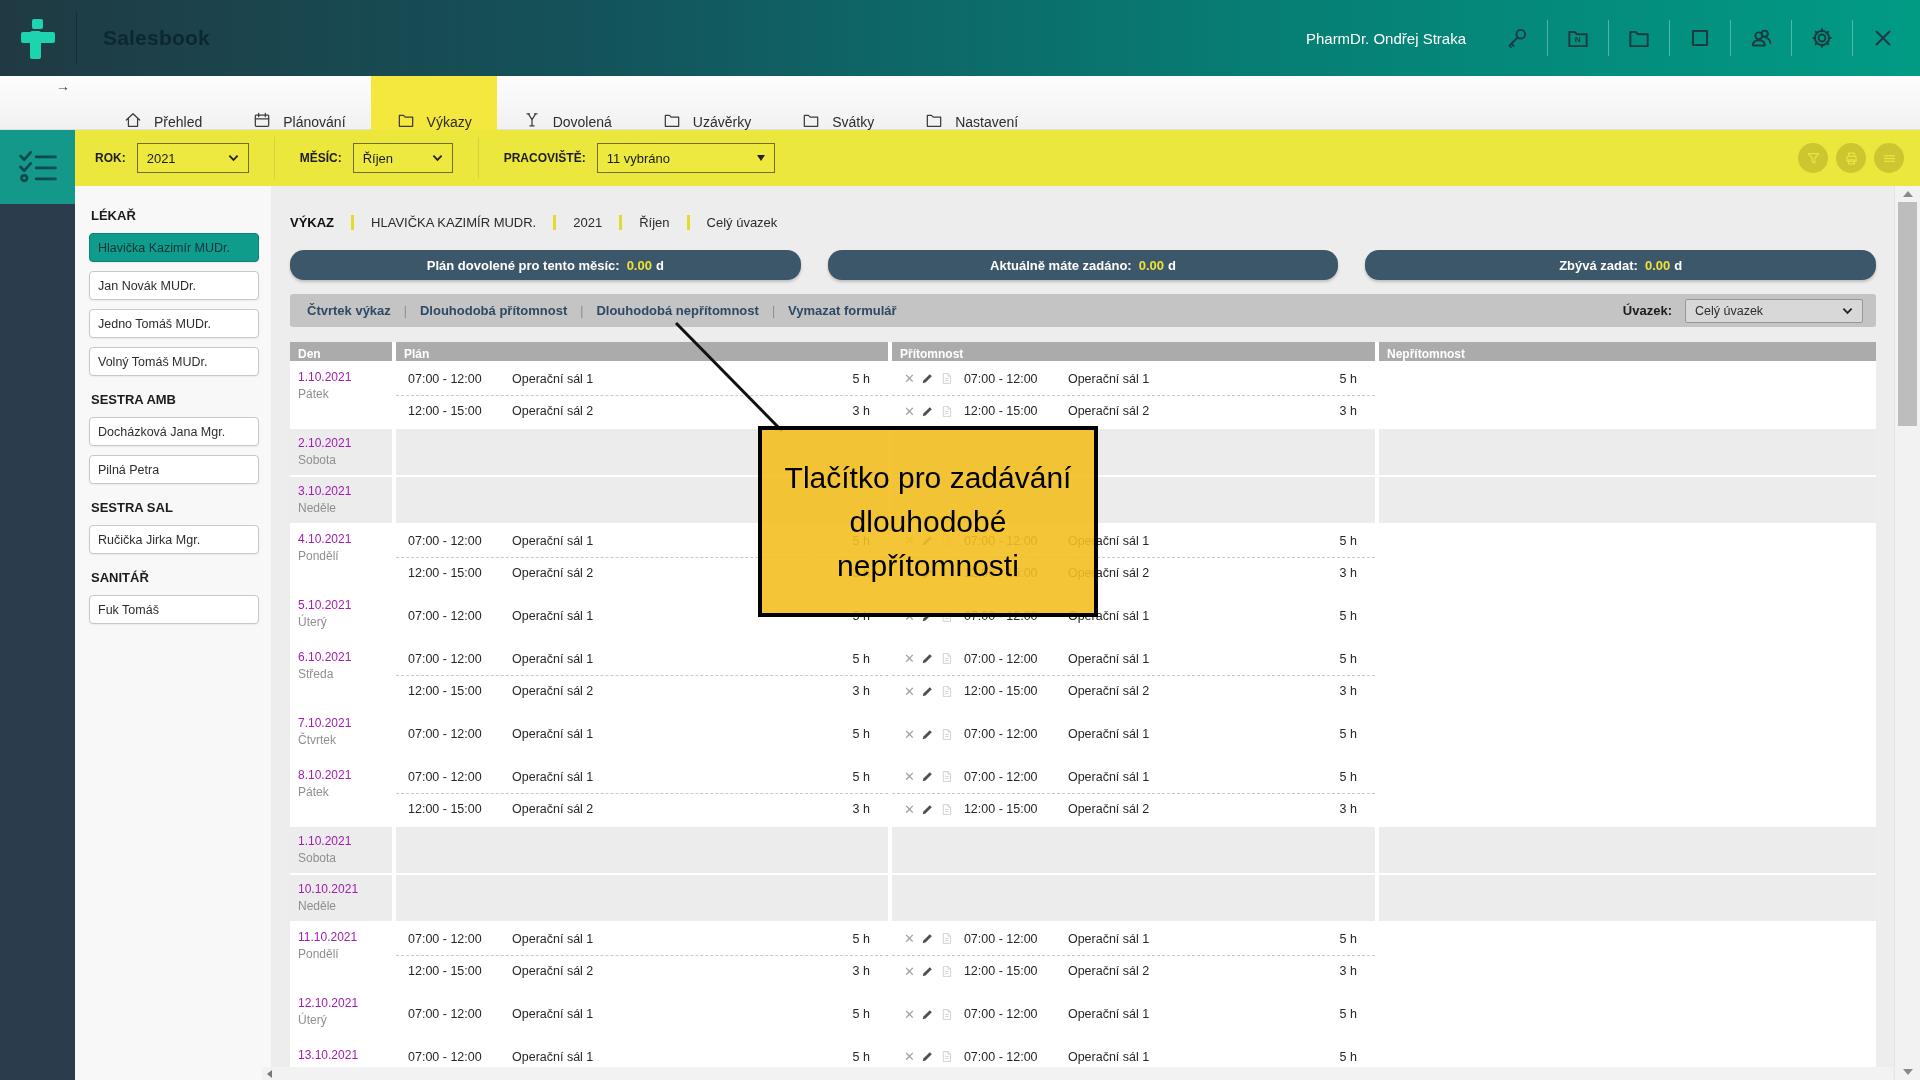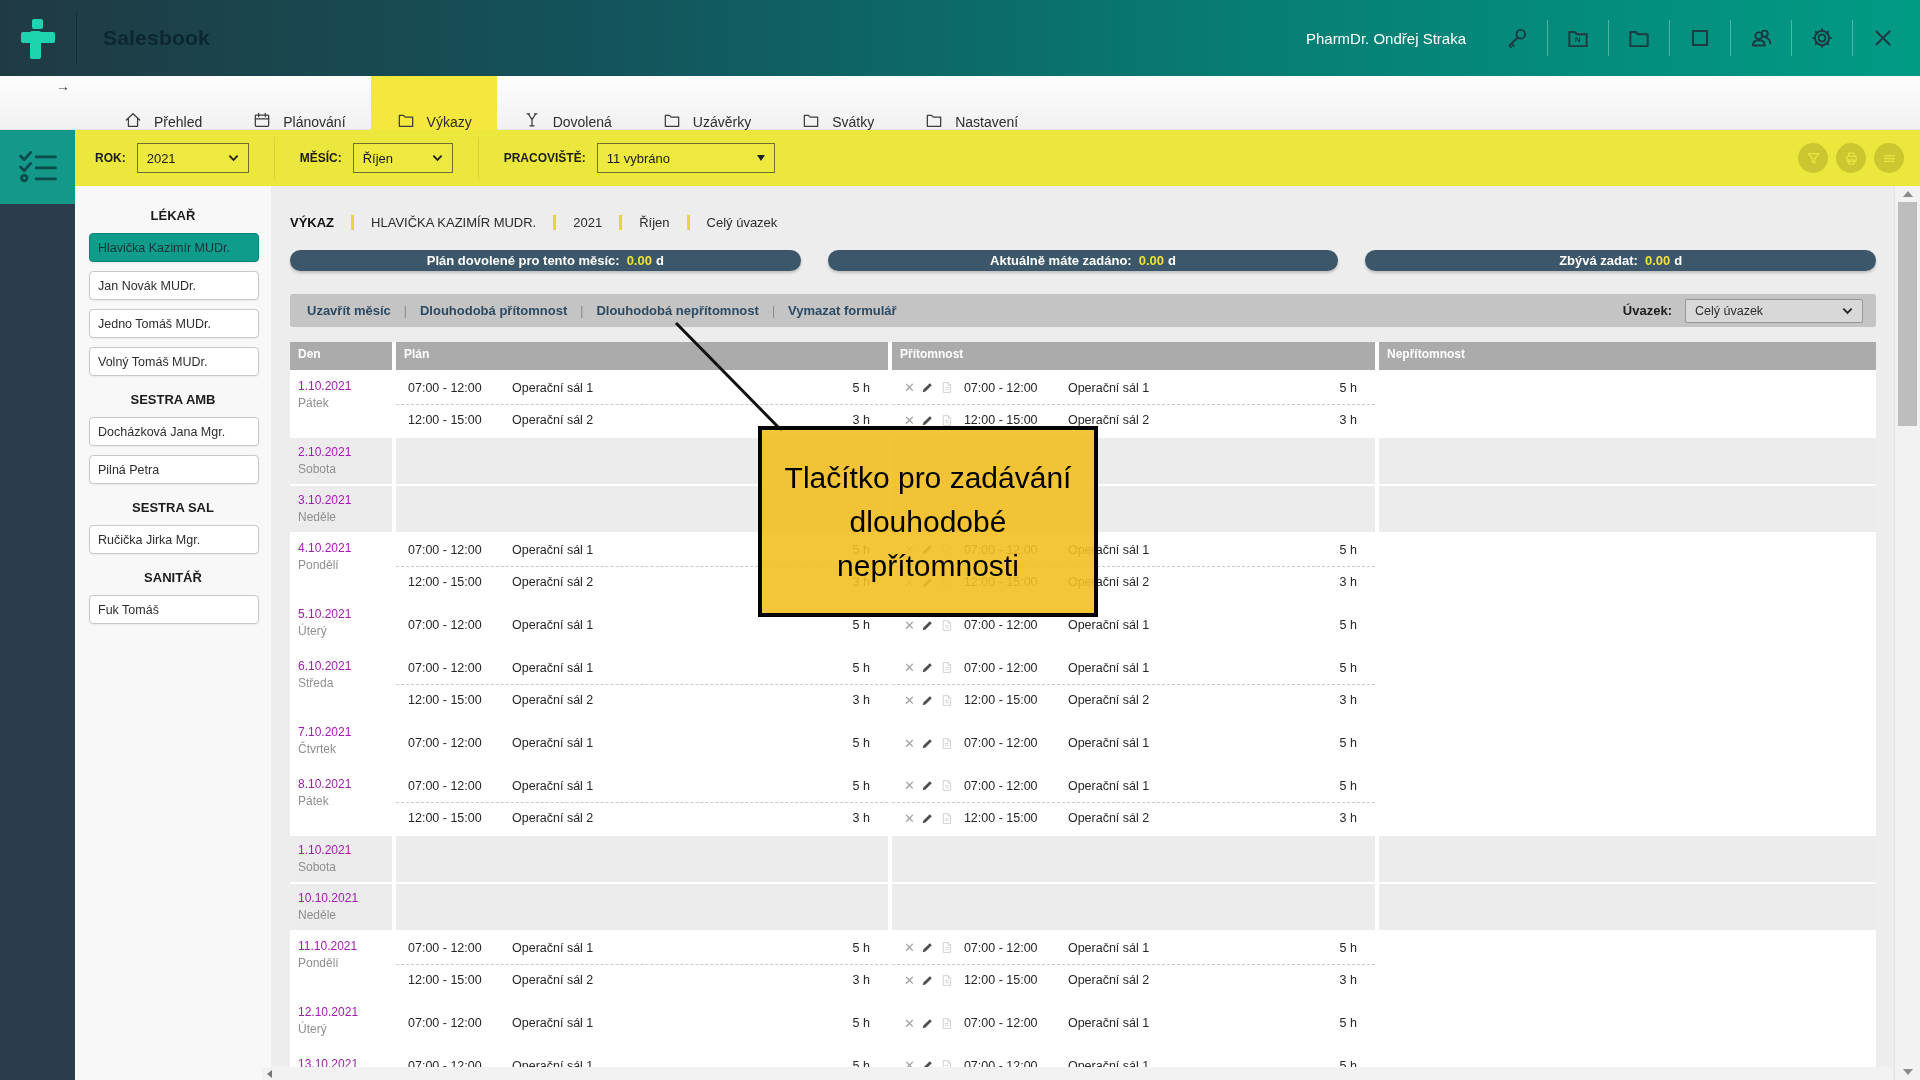--- a/index.html
+++ b/index.html
@@ -44,51 +44,51 @@
   .fbtn svg{width:17px;height:17px;stroke:#e9e441;fill:none;stroke-width:1.8;stroke-linecap:round;stroke-linejoin:round}
 
   
   .railtop{position:absolute;left:0;top:130px;width:75px;height:74px;background:#13988a;
     display:flex;align-items:center;justify-content:center}
   .railtop svg{width:44px;height:38px;stroke:#0c4a4c;fill:none;stroke-width:3;stroke-linecap:round;stroke-linejoin:round}
   .railbottom{position:absolute;left:0;top:204px;width:75px;height:876px;background:#2b3c4d}
 
   
   .sidebar{position:absolute;left:75px;top:186px;width:196px;height:894px;background:#f8f8f8;padding-top:16px}
-  .sgroup-title{text-align:center;font-size:13px;font-weight:bold;color:#1b1b1b;margin:16px 16px 10px}
+  .sgroup-title{font-size:13px;font-weight:bold;color:#1b1b1b;margin:16px 16px 10px}
   .sgroup-title.first{margin-top:6px}
   .sitem{margin:0 12px 9px 14px;height:29px;background:#fff;border:1px solid #c8c8c8;border-radius:4px;
     display:flex;align-items:center;padding:0 8px;font-size:12.5px;color:#2d2d2d;box-shadow:0 1px 2px rgba(0,0,0,.06)}
   .sitem.selected{background:#0f9c8b;border-color:#0b8578;color:#10333a}
 
   
   .main{position:absolute;left:290px;top:186px;width:1586px;height:894px}
   .breadcrumb{position:absolute;left:0;top:27px;height:18px;display:flex;align-items:center;font-size:13px;color:#2b2b2b}
   .bc-item.first{font-weight:bold;color:#0f0f0f}
   .bc-sep{width:3px;height:15px;background:#e4d92c;margin:0 17px}
 
   .pills{position:absolute;left:0;top:64px;width:100%;display:flex;gap:27px}
-  .pill{flex:1;height:21px;background:#3c5769;border-radius:14px;display:flex;align-items:center;justify-content:center;
+  .pill{flex:1;height:30px;background:#3c5769;border-radius:14px;display:flex;align-items:center;justify-content:center;
     color:#fff;font-weight:bold;font-size:13px;box-shadow:0 2px 3px rgba(0,0,0,.2)}
   .pill .val{color:#efe139;margin:0 4px 0 7px}
 
   .toolbar{position:absolute;left:0;top:108px;width:100%;height:33px;background:#c4c4c4;border-radius:3px;
     display:flex;align-items:center;padding:0 4px}
   .tbtn{font-size:13px;font-weight:bold;color:#2c4a63;padding:0 13px}
   .tsep{color:#8a8a8a;font-size:12px}
   .uvazek{margin-left:auto;display:flex;align-items:center;gap:13px;padding-right:9px}
   .uvlabel{font-size:13px;font-weight:bold;color:#1b1b1b}
   .uvselect{width:178px;height:24px;background:#d8d8d8;border:1px solid #979797;border-radius:2px;
     display:flex;align-items:center;justify-content:space-between;padding:0 9px;font-size:12.5px;color:#2d2d2d}
 
   
   .ttable{position:absolute;left:0;top:156px;width:100%;height:738px;background:#fff;
     display:flex;flex-direction:column;gap:2px;overflow:hidden}
   .thead,.trow{display:grid;grid-template-columns:102px 492px 483px 1fr;column-gap:4px;flex:none}
-  .thead div{background:#ababab;color:#fff;font-weight:bold;font-size:12px;height:28px;line-height:24px;padding-left:8px}
+  .thead div{background:#ababab;color:#fff;font-weight:bold;font-size:12px;height:19px;line-height:24px;padding-left:8px}
   .trow>div{background:#fff}
   .trow.h0>div{background:#ececec}
   .h2{height:64px}.h1{height:50px}.h0{height:46px}
   .den{padding:7px 8px}
   .den .date{font-weight:normal;font-size:12px;color:#a21caf}
   .den .day{font-size:12px;color:#8f8f8f;margin-top:3px}
   .cellcol{display:flex;flex-direction:column}
   .shift{flex:1;display:flex;align-items:center;padding:0 12px;font-size:12.5px;color:#262626;min-height:0}
   .shift.sep{border-top:1px dashed #c9c9c9}
   .time{width:92px}
@@ -326,21 +326,21 @@
       <span>d</span>
     </div>
     <div class="pill">
       <span>Zbývá zadat:</span>
       <span class="val">0.00</span>
       <span>d</span>
     </div>
   </div>
 
   <div class="toolbar">
-    <span class="tbtn">Uzavřít měsíc</span>
+    <span class="tbtn">Čtvrtek výkaz</span>
     <span class="tsep">|</span>
     <span class="tbtn">Dlouhodobá přítomnost</span>
     <span class="tsep">|</span>
     <span class="tbtn">Dlouhodobá nepřítomnost</span>
     <span class="tsep">|</span>
     <span class="tbtn">Vymazat formulář</span>
     <div class="uvazek">
       <span class="uvlabel">Úvazek:</span>
       <div class="uvselect">
         <span>Celý úvazek</span>

